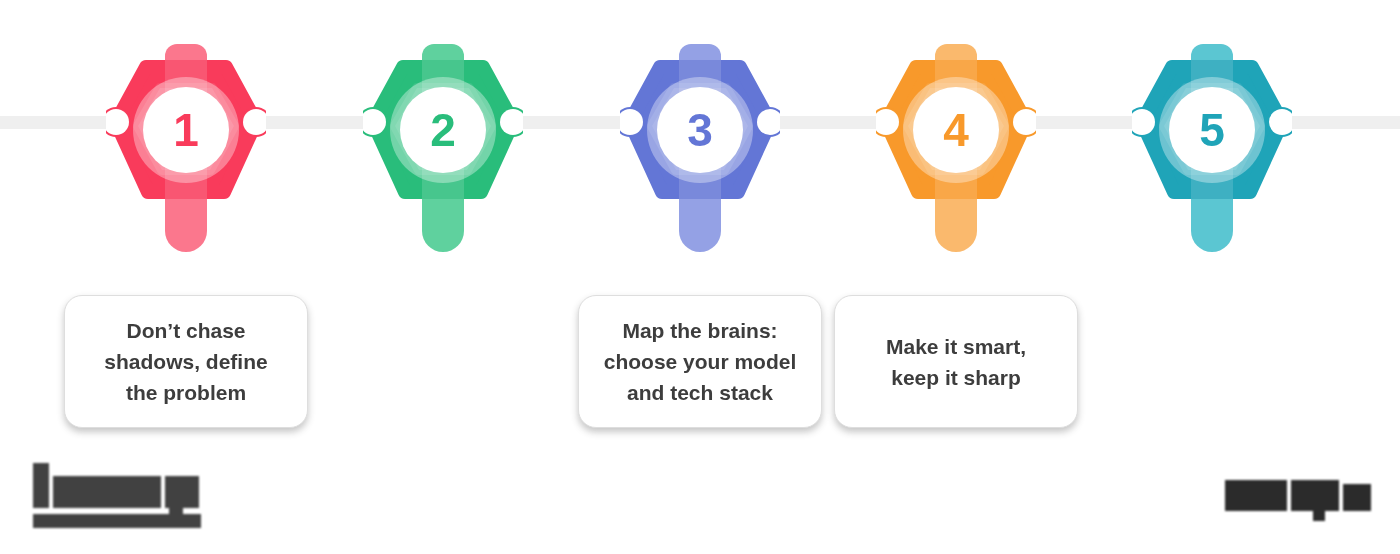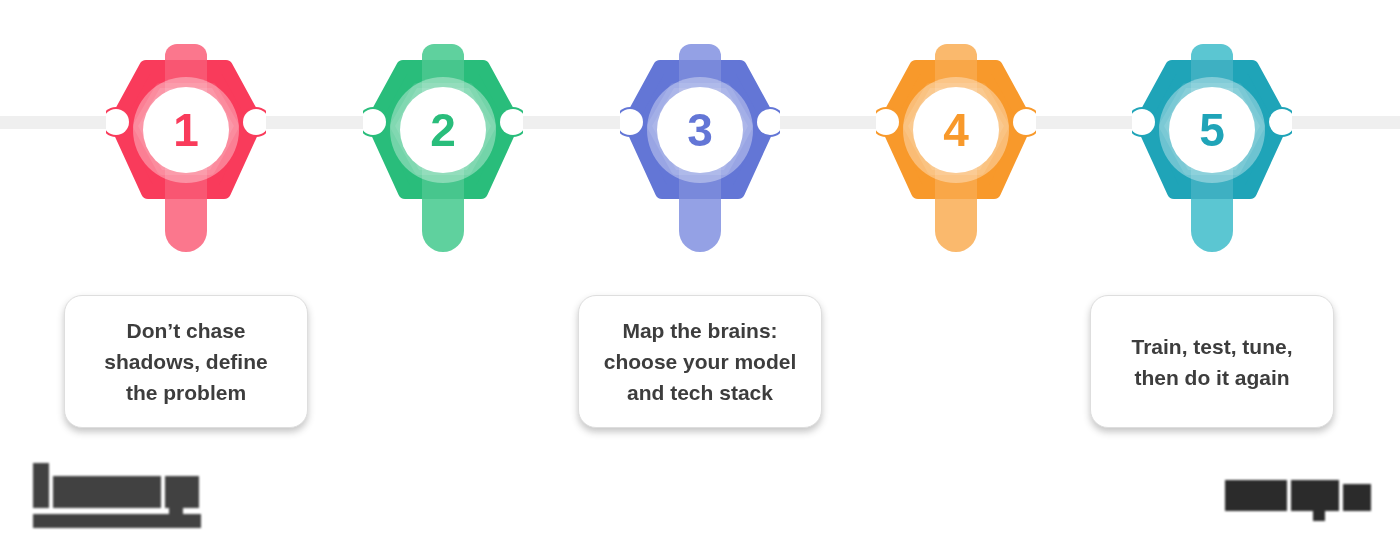--- a/index.html
+++ b/index.html
@@ -163,41 +163,41 @@
       <circle cx="10" cy="80" r="15" style="fill:var(--c)"></circle>
       <circle cx="150" cy="80" r="15" style="fill:var(--c)"></circle>
       <path d="M32 84 L54 46 L106 46 L128 84 L104 128 L56 128 Z" fill="rgba(255,255,255,0.10)" stroke="rgba(255,255,255,0.10)" stroke-width="10" stroke-linejoin="round"></path>
       <rect x="59" y="2" width="42" height="208" fill="rgba(255,255,255,0.14)"></rect>
       <circle cx="80" cy="88" r="53" fill="rgba(255,255,255,0.35)"></circle>
       <circle cx="80" cy="88" r="43" fill="#ffffff"></circle>
       <circle cx="10" cy="80" r="13" fill="#ffffff"></circle>
       <circle cx="150" cy="80" r="13" fill="#ffffff"></circle>
     </svg>
     <div class="step-number">4</div>
+    <div class="card">
+      <div class="card-text">Make it smart,
+keep it sharp</div>
+    </div>
   </div>
 
   <div class="step" style="left: 1072px; --c: #1fa4b8; --cl: #41bdcb;">
     <svg class="marker-svg" viewBox="0 0 160 220" xmlns="http://www.w3.org/2000/svg">
       <rect x="59" y="2" width="42" height="52" rx="12" style="fill:var(--cl)"></rect>
       <rect x="59" y="80" width="42" height="130" rx="21" style="fill:var(--cl)"></rect>
       <path d="M10 80 L40 25 L120 25 L150 80 L118 150 L42 150 Z" style="fill:var(--c);stroke:var(--c)" stroke-width="14" stroke-linejoin="round"></path>
       <circle cx="10" cy="80" r="15" style="fill:var(--c)"></circle>
       <circle cx="150" cy="80" r="15" style="fill:var(--c)"></circle>
       <path d="M32 84 L54 46 L106 46 L128 84 L104 128 L56 128 Z" fill="rgba(255,255,255,0.10)" stroke="rgba(255,255,255,0.10)" stroke-width="10" stroke-linejoin="round"></path>
       <rect x="59" y="2" width="42" height="208" fill="rgba(255,255,255,0.14)"></rect>
       <circle cx="80" cy="88" r="53" fill="rgba(255,255,255,0.35)"></circle>
       <circle cx="80" cy="88" r="43" fill="#ffffff"></circle>
       <circle cx="10" cy="80" r="13" fill="#ffffff"></circle>
       <circle cx="150" cy="80" r="13" fill="#ffffff"></circle>
     </svg>
     <div class="step-number">5</div>
-    <div class="card">
-      <div class="card-text">Train, test, tune,
-then do it again</div>
-    </div>
   </div>
 
   <div class="wm wm-left" style="--wm: #414141;">
     <div class="row">
       <div class="blk b1"></div>
         <div class="blk b2"></div>
         <div class="blk b3"></div>
         <div class="blk b4"></div>
     </div>
     <div class="blk tagline"></div>

